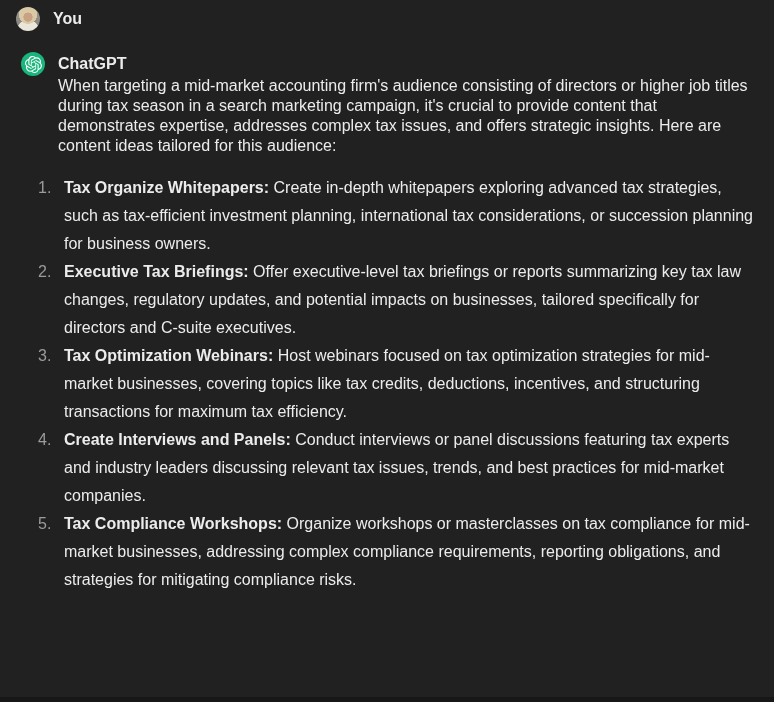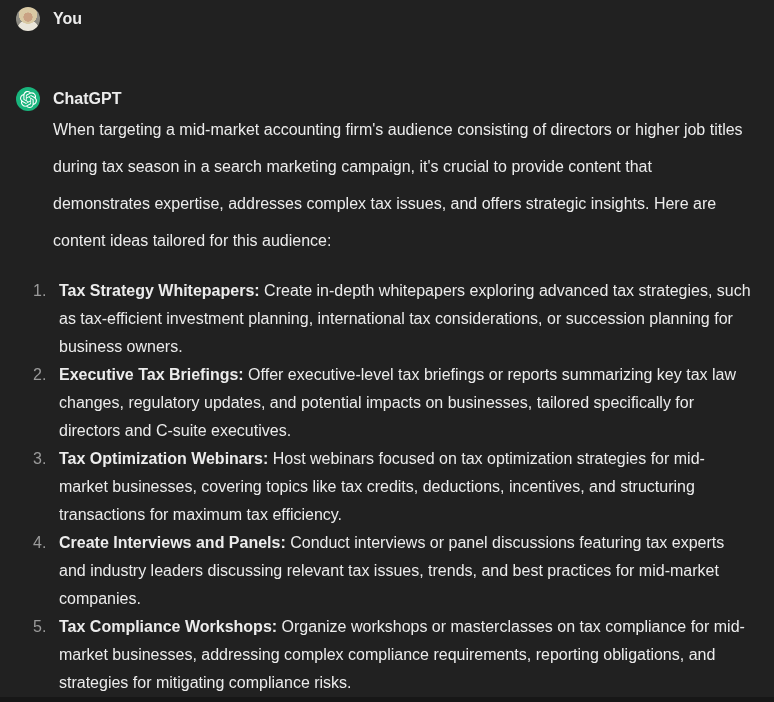--- a/index.html
+++ b/index.html
@@ -9,42 +9,42 @@
     height: 702px;
     background: #212121;
     color: #ececec;
     font-family: "Liberation Sans", "DejaVu Sans", sans-serif;
     font-size: 16px;
     overflow: hidden;
     position: relative;
   }
   .chat { padding: 7px 16px 0 16px; }
   .message { display: flex; align-items: flex-start; gap: 13px; }
-  .message-assistant { margin-top: 56px; }
+  .message-assistant { margin-top: 21px; justify-content: flex-end; }
   .avatar {
     width: 24px; height: 24px;
     border-radius: 50%;
     flex: 0 0 24px;
     overflow: hidden;
   }
   .avatar-user {
     background:
       radial-gradient(circle at 50% 42%, #c9a183 0 24%, rgba(0,0,0,0) 26%),
       radial-gradient(circle at 50% 32%, #d9c9a4 0 44%, rgba(0,0,0,0) 46%),
       radial-gradient(circle at 50% 100%, #e9e5da 0 40%, rgba(0,0,0,0) 43%),
       linear-gradient(180deg, #a09e96 0%, #7d7b73 100%);
   }
   .avatar-assistant {
     display: flex; align-items: center; justify-content: center;
   }
   .avatar-assistant svg { width: 17px; height: 17px; }
   .msg-content { flex: 1; min-width: 0; max-width: 700px; }
   .sender { font-weight: 700; line-height: 24px; }
   .user-text { line-height: 24px; margin-top: 0; }
-  .assistant-text { line-height: 37px; }
+  .assistant-text { line-height: 20px; }
   .idea-list { list-style: none; margin: 18px 0 0 0; padding: 0; }
   .idea-list li { position: relative; padding-left: 6px; line-height: 28px; }
   .idea-list .num {
     position: absolute; left: -20px; top: 0;
     color: #9b9b9b;
   }
   .idea-label { font-weight: 700; }
   .bottom-strip {
     position: absolute; left: 0; right: 0; bottom: 0;
     height: 5px; background: #171717;
@@ -69,21 +69,21 @@
           <path d="M22.2819 9.8211a5.9847 5.9847 0 0 0-.5157-4.9108 6.0462 6.0462 0 0 0-6.5098-2.9A6.0651 6.0651 0 0 0 4.9807 4.1818a5.9847 5.9847 0 0 0-3.9977 2.9 6.0462 6.0462 0 0 0 .7427 7.0966 5.98 5.98 0 0 0 .511 4.9107 6.051 6.051 0 0 0 6.5146 2.9001A5.9847 5.9847 0 0 0 13.2599 24a6.0557 6.0557 0 0 0 5.7718-4.2058 5.9894 5.9894 0 0 0 3.9977-2.9001 6.0557 6.0557 0 0 0-.7475-7.073zm-9.022 12.6081a4.4755 4.4755 0 0 1-2.8764-1.0408l.1419-.0804 4.7783-2.7582a.7948.7948 0 0 0 .3927-.6813v-6.7369l2.02 1.1686a.071.071 0 0 1 .038.052v5.5826a4.504 4.504 0 0 1-4.4945 4.4944zm-9.6607-4.1254a4.4708 4.4708 0 0 1-.5346-3.0137l.142.0852 4.783 2.7582a.7712.7712 0 0 0 .7806 0l5.8428-3.3685v2.3324a.0804.0804 0 0 1-.0332.0615L9.74 19.9502a4.4992 4.4992 0 0 1-6.1408-1.6464zM2.3408 7.8956a4.485 4.485 0 0 1 2.3655-1.9728V11.6a.7664.7664 0 0 0 .3879.6765l5.8144 3.3543-2.0201 1.1685a.0757.0757 0 0 1-.071 0l-4.8303-2.7865A4.504 4.504 0 0 1 2.3408 7.8956zm16.5963 3.8558L13.1038 8.364 15.1192 7.2a.0757.0757 0 0 1 .071 0l4.8303 2.7913a4.4944 4.4944 0 0 1-.6765 8.1042v-5.6772a.79.79 0 0 0-.407-.667zm2.0107-3.0231l-.142-.0852-4.7735-2.7818a.7759.7759 0 0 0-.7854 0L9.409 9.2297V6.8974a.0662.0662 0 0 1 .0284-.0615l4.8303-2.7866a4.4992 4.4992 0 0 1 6.6802 4.66zM8.3065 12.863l-2.02-1.1638a.0804.0804 0 0 1-.038-.0567V6.0742a4.4992 4.4992 0 0 1 7.3757-3.4537l-.142.0805L8.704 5.459a.7948.7948 0 0 0-.3927.6813zm1.0976-2.3654l2.602-1.4998 2.6069 1.4998v2.9994l-2.5974 1.4997-2.6067-1.4997z"></path>
         </svg>
       </span>
     </div>
     <div class="msg-content">
       <div class="sender">ChatGPT</div>
       <div class="assistant-text">When targeting a mid-market accounting firm's audience consisting of directors or higher job titles during tax season in a search marketing campaign, it's crucial to provide content that demonstrates expertise, addresses complex tax issues, and offers strategic insights. Here are content ideas tailored for this audience:</div>
 
       <ol class="idea-list">
         <li>
-          <span class="num">1.</span><span class="idea-label">Tax Strategy Whitepapers:</span> <span>Create in-depth whitepapers exploring advanced tax strategies, such as tax-efficient investment planning, international tax considerations, or succession planning for business owners.</span>
+          <span class="num">1.</span><span class="idea-label">Tax Organize Whitepapers:</span> <span>Create in-depth whitepapers exploring advanced tax strategies, such as tax-efficient investment planning, international tax considerations, or succession planning for business owners.</span>
         </li>
         <li>
           <span class="num">2.</span><span class="idea-label">Executive Tax Briefings:</span> <span>Offer executive-level tax briefings or reports summarizing key tax law changes, regulatory updates, and potential impacts on businesses, tailored specifically for directors and C-suite executives.</span>
         </li>
         <li>
           <span class="num">3.</span><span class="idea-label">Tax Optimization Webinars:</span> <span>Host webinars focused on tax optimization strategies for mid-market businesses, covering topics like tax credits, deductions, incentives, and structuring transactions for maximum tax efficiency.</span>
         </li>
         <li>
           <span class="num">4.</span><span class="idea-label">Create Interviews and Panels:</span> <span>Conduct interviews or panel discussions featuring tax experts and industry leaders discussing relevant tax issues, trends, and best practices for mid-market companies.</span>
         </li>

